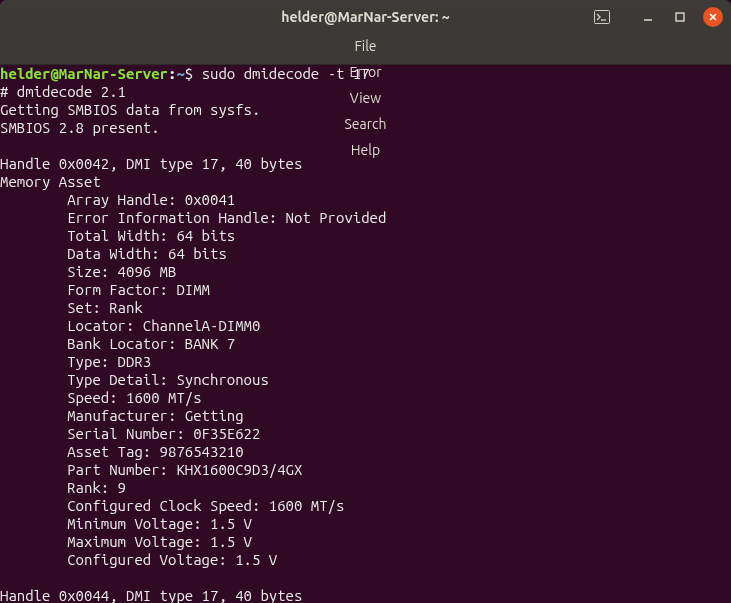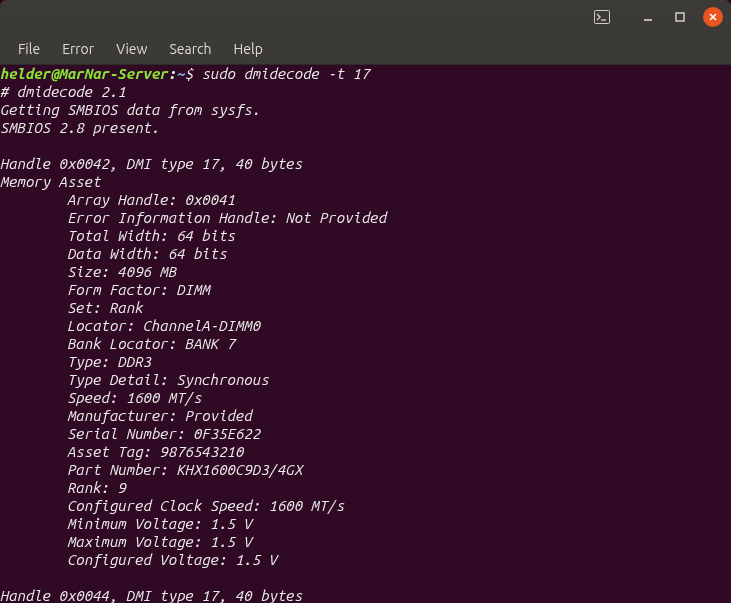--- a/index.html
+++ b/index.html
@@ -65,20 +65,21 @@
     color: #cfccc2;
   }
   .menubar {
     height: 30px;
     background: #3b3a36;
     display: flex;
     align-items: center;
     padding: 0 8px;
     gap: 2px;
     border-bottom: 1px solid #2c2b28;
+    flex-direction: column;
   }
   .menu-item {
     color: #dfdbd2;
     font-size: 14px;
     padding: 4px 10px;
     cursor: pointer;
   }
   .terminal {
     background: #300a24;
     color: #eeeeec;
@@ -88,33 +89,34 @@
     height: calc(603px - 34px - 30px);
     padding: 0;
     white-space: pre;
     overflow: hidden;
   }
   .prompt-user { color: #8ae234; font-weight: bold; }
   .prompt-colon { color: #eeeeec; font-weight: bold; }
   .prompt-path { color: #729fcf; font-weight: bold; }
   .prompt-sym { color: #eeeeec; }
   .cmd { color: #eeeeec; }
-  .line { padding: 0; font-style: italic; }
+  .line { padding: 0; }
 </style>
 </head>
 <body>
 
 <div class="titlebar">
   <div class="extra-icon">
     <svg width="16" height="14" viewBox="0 0 16 14">
         <rect x="0.5" y="0.5" width="15" height="13" rx="1" fill="none" stroke="#cfccc2" stroke-width="1"></rect>
         <path d="M3 4 L6 7 L3 10" fill="none" stroke="#cfccc2" stroke-width="1.4"></path>
         <line x1="7" y1="10" x2="12" y2="10" stroke="#cfccc2" stroke-width="1.4"></line>
       </svg>
   </div>
+  <div class="title">helder@MarNar-Server: ~</div>
   <div class="win-controls">
     <div class="wc-btn">
       <svg width="12" height="12" viewBox="0 0 12 12">
           <line x1="2" y1="9" x2="10" y2="9" stroke="#dcd7cf" stroke-width="1.6"></line>
         </svg>
     </div>
     <div class="wc-btn">
       <svg width="12" height="12" viewBox="0 0 12 12">
           <rect x="2" y="2" width="8" height="8" fill="none" stroke="#dcd7cf" stroke-width="1.4"></rect>
         </svg>
@@ -148,21 +150,21 @@
 <span class="line">        Total Width: 64 bits</span>
 <span class="line">        Data Width: 64 bits</span>
 <span class="line">        Size: 4096 MB</span>
 <span class="line">        Form Factor: DIMM</span>
 <span class="line">        Set: Rank</span>
 <span class="line">        Locator: ChannelA-DIMM0</span>
 <span class="line">        Bank Locator: BANK 7</span>
 <span class="line">        Type: DDR3</span>
 <span class="line">        Type Detail: Synchronous</span>
 <span class="line">        Speed: 1600 MT/s</span>
-<span class="line">        Manufacturer: Provided</span>
+<span class="line">        Manufacturer: Getting</span>
 <span class="line">        Serial Number: 0F35E622</span>
 <span class="line">        Asset Tag: 9876543210</span>
 <span class="line">        Part Number: KHX1600C9D3/4GX</span>
 <span class="line">        Rank: 9</span>
 <span class="line">        Configured Clock Speed: 1600 MT/s</span>
 <span class="line">        Minimum Voltage: 1.5 V</span>
 <span class="line">        Maximum Voltage: 1.5 V</span>
 <span class="line">        Configured Voltage: 1.5 V</span>
 <span class="line"></span>
 <span class="line">Handle 0x0044, DMI type 17, 40 bytes</span></div>

